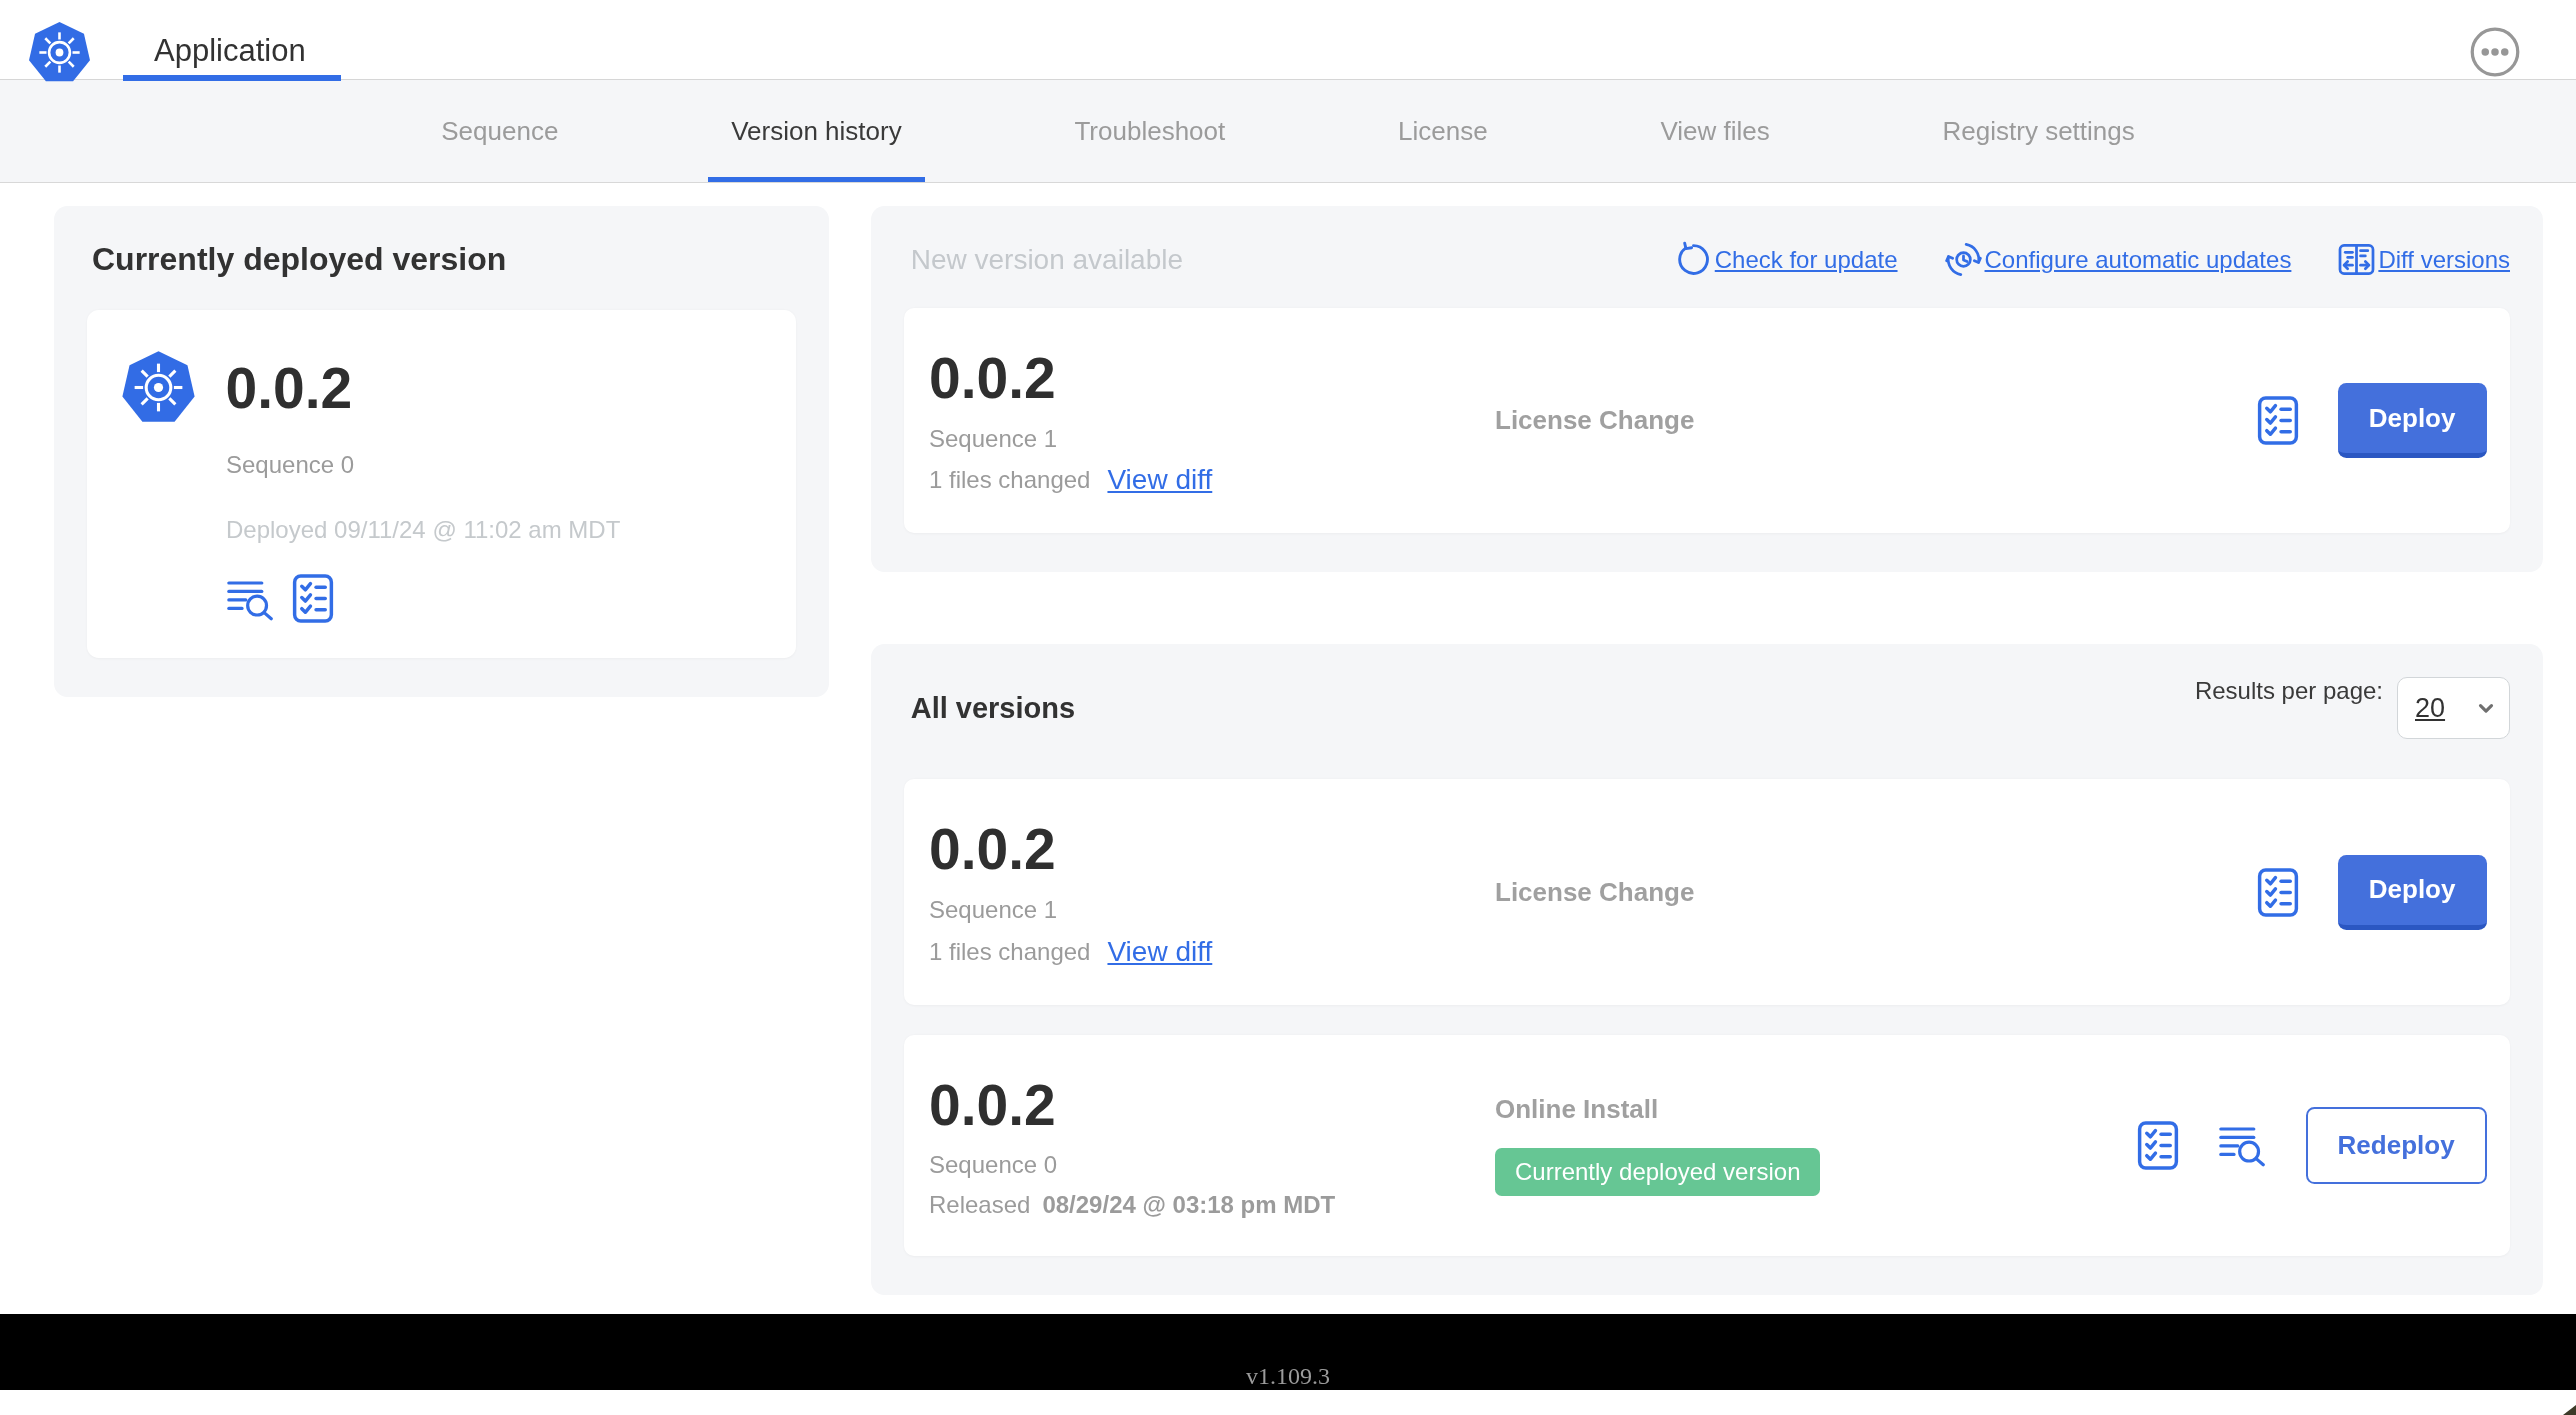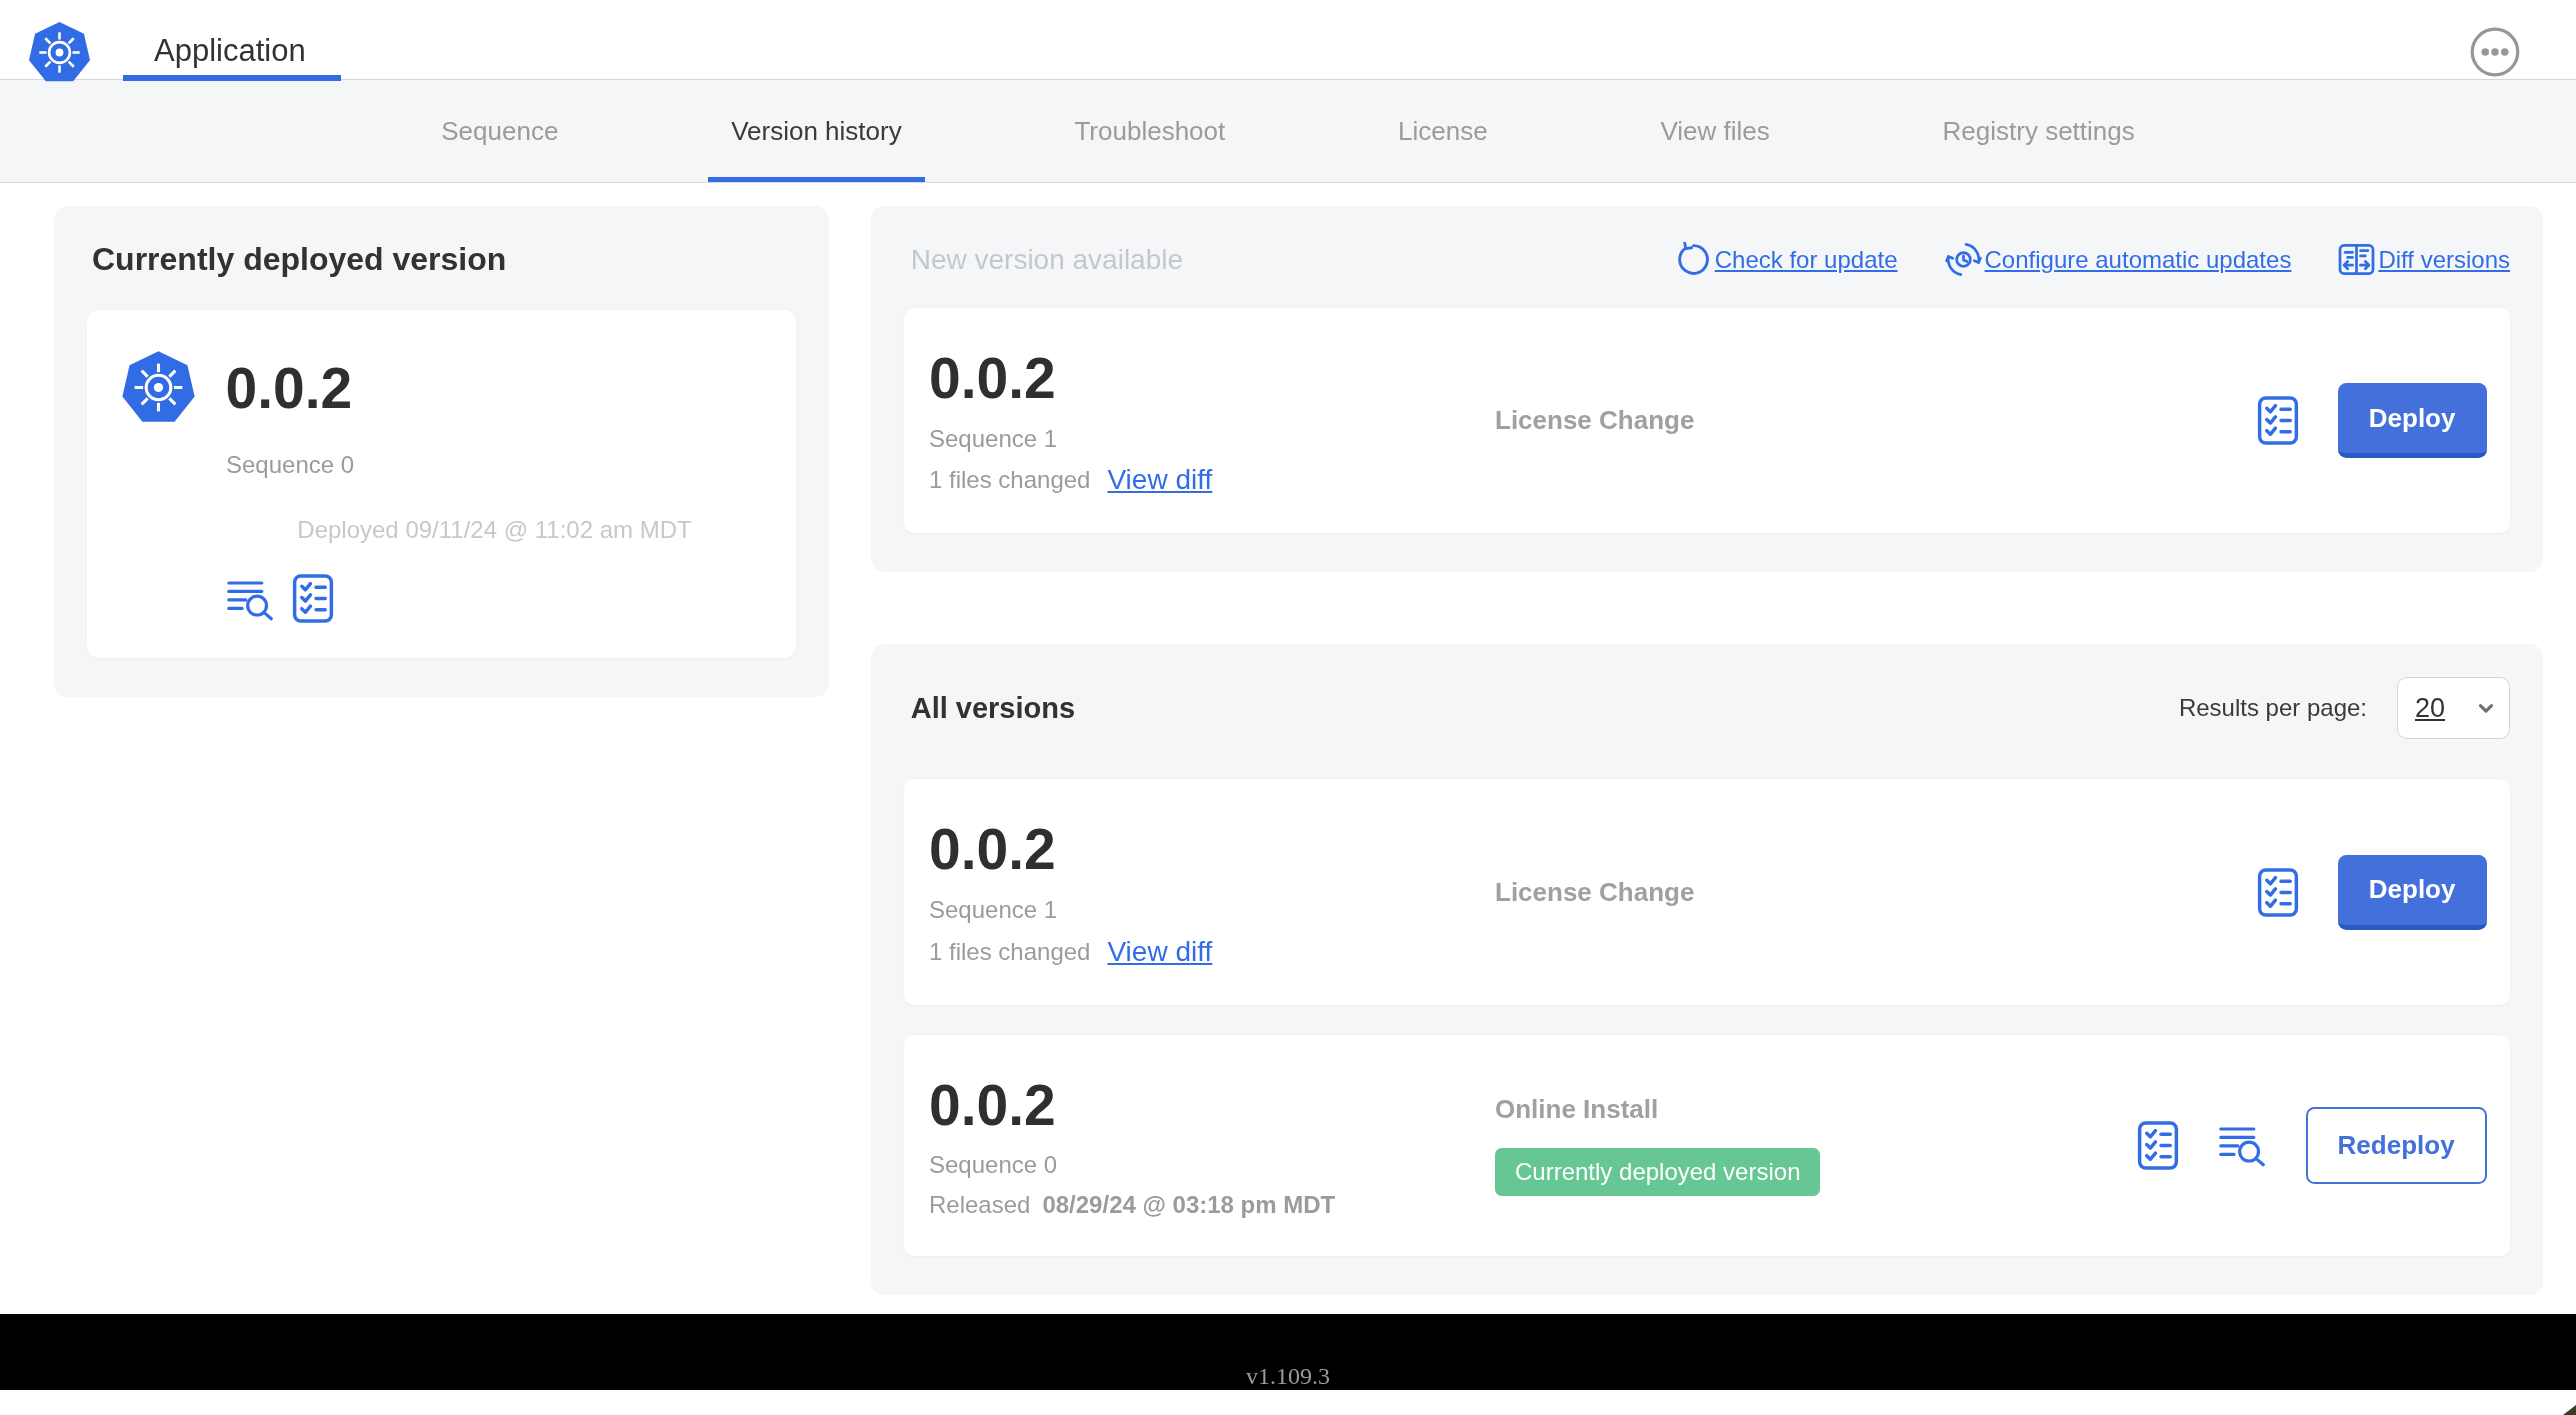--- a/index.html
+++ b/index.html
@@ -31,21 +31,21 @@
   
   .left-panel { position:absolute; left:54px; top:23.4px; width:775px; padding:35px 33px 39px; }
   .lp-title { font-size:32px; font-weight:700; color:#323232; margin-left:5px; }
   .deployed-card { margin-top:32px; background:#fff; border-radius:11.7px; padding:39px 33px 35px;
     box-shadow:0 0.8px 2.5px rgba(0,0,0,.04); }
   .dc-row { display:flex; align-items:center; gap:28.5px; }
   .dc-logo { width:77px; height:77px; flex:0 0 auto; }
   .dc-version { font-size:57px; font-weight:700; color:#2f2f2f; }
   .dc-body { margin-left:106px; }
   .dc-seq { font-size:24px; color:#9b9b9b; margin-top:25px; }
-  .dc-date { font-size:24px; color:#c5c9cc; margin-top:37px;text-align:center; }
+  .dc-date { font-size:24px; color:#c5c9cc; margin-top:37px; }
   .dc-icons { display:flex; align-items:center; gap:17px; margin-top:30px; color:#326de6; }
   .icon-btn { background:none; border:none; color:#326de6; cursor:pointer; display:flex; align-items:center; }
 
   
   .right-col { position:absolute; left:871px; top:23.4px; width:1672px; }
   .nv-panel { padding:35px 33px 39px; }
   .panel-head { display:flex; align-items:center; }
   .nv-title { font-size:28px; font-weight:500; color:#c4c8cc; margin-left:6.7px; }
   .actions { margin-left:auto; display:flex; align-items:center; gap:47px; }
   .action-link { display:flex; align-items:center; gap:3px; color:#326de6; font-size:24px;
@@ -70,21 +70,21 @@
   .vc-col3 .icon-btn svg { width:42px; height:49px; }
   .vc-col3 .icon-btn.logs svg { width:49px; height:44px; }
   .deploy-btn { width:149px; height:75px; background:#4470dc; border:none; border-bottom:5px solid #2b57c2;
     border-radius:8.4px; color:#fff; font-size:26px; font-weight:700; cursor:pointer; font-family:inherit; }
   .redeploy-btn { height:77px; padding:0 30px; background:#fff; border:2.5px solid #4470dc; border-radius:8.4px;
     color:#4470dc; font-size:26px; font-weight:700; cursor:pointer; font-family:inherit; }
 
   
   .av-panel { margin-top:72px; padding:33px 33px 39px; }
   .av-title { font-size:29px; font-weight:700; color:#323232; margin-left:6.7px; }
-  .rpp { margin-left:auto; display:flex; align-items:center; gap:30px; font-size:24px; color:#3a3a3a; }
+  .rpp { margin-left:auto; display:flex; align-items:flex-start; gap:14px; font-size:24px; color:#3a3a3a; }
   .rpp-select { width:113px; height:62px; background:#fff; border:1.7px solid #d2d6d9; border-radius:10px;
     display:flex; align-items:center; justify-content:space-between; padding:0 11.7px 0 17px;
     font-size:27px; color:#323232; cursor:pointer; font-family:inherit;text-decoration:underline; }
   .rpp-select svg { width:22px; height:22px; color:#6f6f6f; }
   .card-gap { margin-top:30px; }
   .first-card-gap { margin-top:40px; }
 
   
   .footer { height:76px; background:#000000; display:flex; align-items:flex-end; justify-content:center;
     font-size:24px; color:#9b9b9b;font-family:Liberation Serif, serif; }

